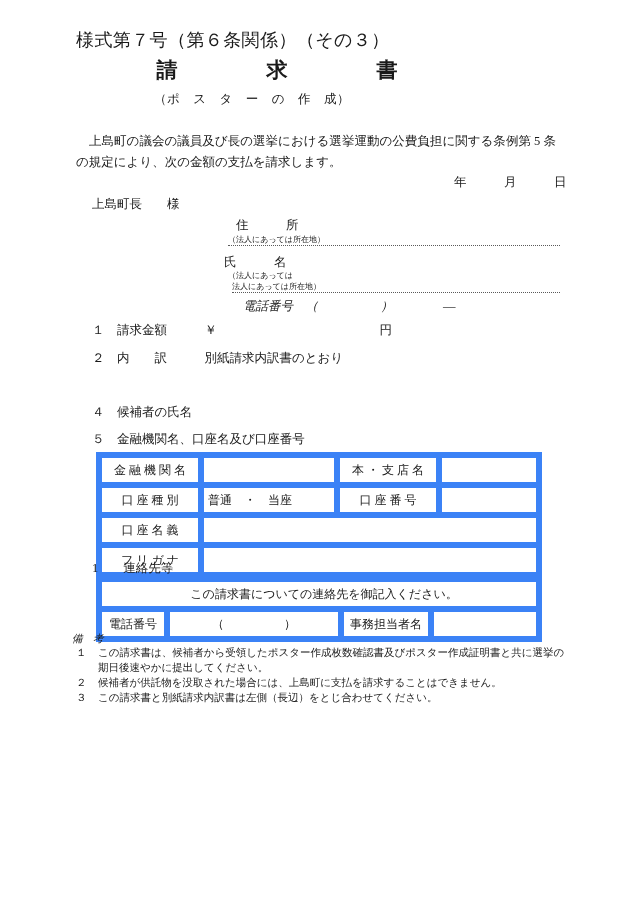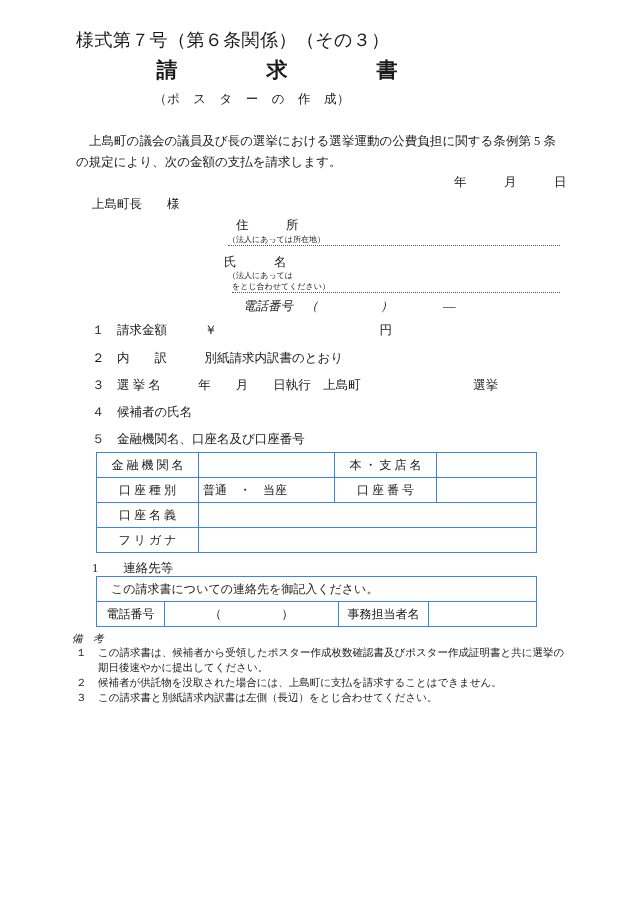--- a/index.html
+++ b/index.html
@@ -108,41 +108,41 @@
   .it5 { top: 431px; }
   .it6 { top: 560px; }
 
   
   table {
     border-collapse: collapse;
     font-size: 12px;
     table-layout: fixed;
   }
   table td {
-    border: 1px solid #3b82f6;
+    border: 6px solid #3b82f6;
     height: 24px;
     padding: 0 4px;
     vertical-align: middle;
   }
   .cell-label {
     text-align: center;
     white-space: pre;
   }
   .cell-blank { background: #ffffff; }
 
   #bank-table {
     left: 96px; top: 452px;
     width: 440px;
   }
   #contact-table {
     left: 96px; top: 576px;
     width: 440px;
   }
   #contact-table td.note-row {
-    text-align: left;
+    text-align: center;
     padding-left: 14px;
   }
   .acct-type {
     white-space: pre;
   }
   .paren {
     text-align: center;
     white-space: pre;
   }
 
@@ -189,28 +189,27 @@
   <div class="abs date-line">年　　　月　　　日</div>
 
   <div class="abs addressee">上島町長　　様</div>
 
   <div class="abs blk-label lab-jusho">住　　　所</div>
   <div class="abs note note-jusho">（法人にあっては所在地）</div>
   <div class="abs dotline dot-jusho"></div>
 
   <div class="abs blk-label lab-shimei">氏　　　名</div>
   <div class="abs note note-shimei1">（法人にあっては</div>
-  <div class="abs note note-shimei2">をとじ合わせてください）</div>
+  <div class="abs note note-shimei2">法人にあっては所在地）</div>
   <div class="abs dotline dot-shimei"></div>
 
   <div class="abs tel-line">電話番号　（　　　　　）　　　　―</div>
 
   <div class="abs item it1">１　請求金額　　　￥　　　　　　　　　　　　　円</div>
   <div class="abs item it2">２　内　　訳　　　別紙請求内訳書のとおり</div>
-  <div class="abs item it3">３　選 挙 名　　　年　　月　　日執行　上島町　　　　　　　　　選挙</div>
   <div class="abs item it4">４　候補者の氏名</div>
   <div class="abs item it5">５　金融機関名、口座名及び口座番号</div>
 
   <table class="abs" id="bank-table">
     <colgroup>
       <col style="width:102px">
       <col style="width:136px">
       <col style="width:102px">
       <col style="width:100px">
     </colgroup>

